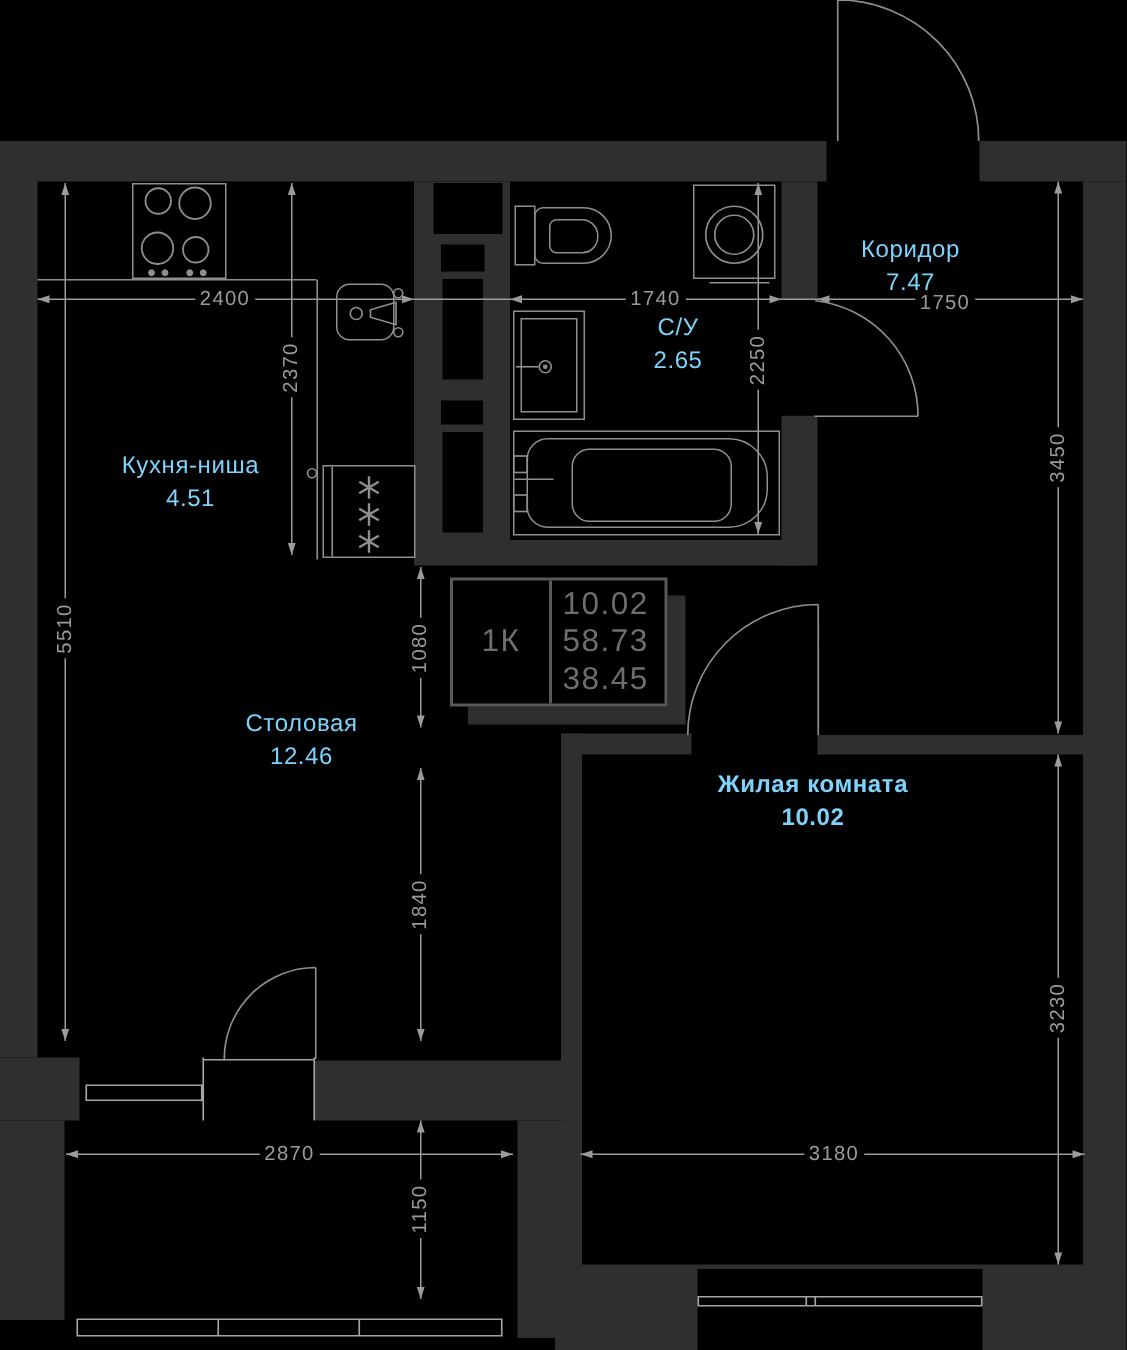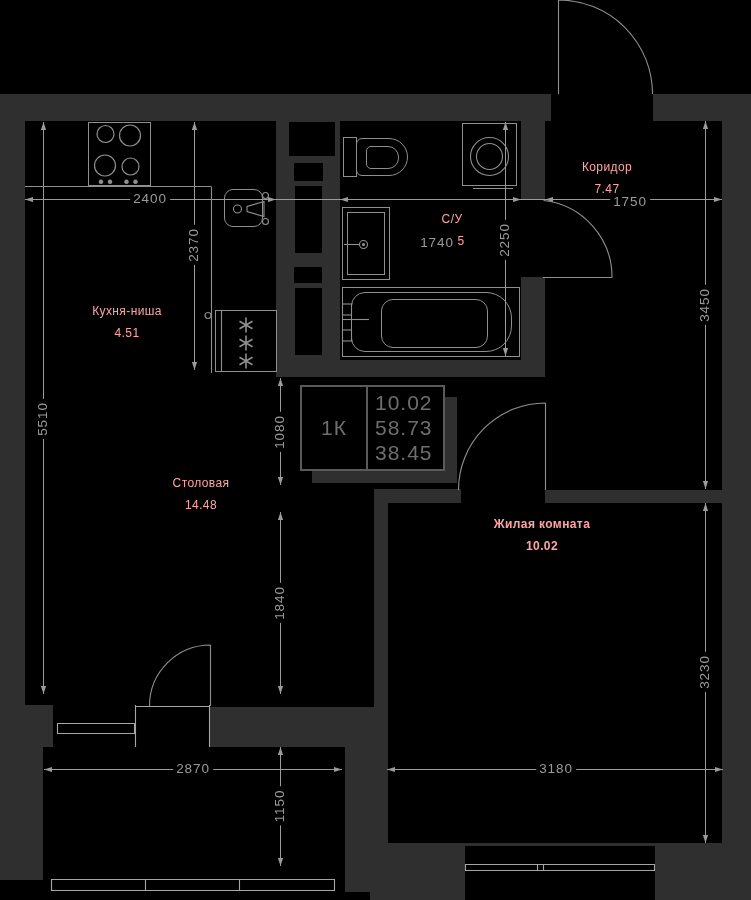--- a/index.html
+++ b/index.html
@@ -3,22 +3,22 @@
 <meta charset="utf-8">
 <style>
   html,body{margin:0;padding:0;background:#000;}
   *{box-sizing:border-box;}
   #plan{position:relative;width:751px;height:900px;background:#000;overflow:hidden;
         font-family:"Liberation Sans", sans-serif;}
   .wall{position:absolute;background:#2f2f2f;}
   .hole{position:absolute;background:#000;}
   svg.overlay{position:absolute;left:0;top:0;pointer-events:none;}
   .fx{position:absolute;border:1.2px solid #8f8f8f;background:transparent;}
-  .room{position:absolute;transform:translate(-50%,-50%);text-align:center;color:#fca5a5;
-        font-size:12px;letter-spacing:.4px;line-height:22px;white-space:nowrap;}
+  .room{position:absolute;transform:translate(-50%,-50%);text-align:center;color:#7dd3fc;
+        font-size:16px;letter-spacing:.4px;line-height:22px;white-space:nowrap;}
   .dim{position:absolute;transform:translate(-50%,-50%);background:#000;color:#9b9b9b;
        font-size:13.5px;letter-spacing:.9px;padding:0 3px;line-height:14px;white-space:nowrap;}
   .dim.v{transform:translate(-50%,-50%) rotate(-90deg);}
   #tableShadow{position:absolute;left:312px;top:397px;width:145px;height:86px;background:#2f2f2f;}
   #infoTable{position:absolute;left:300px;top:385px;width:145px;height:86px;background:#000;
              border:2px solid #5a5a5a;display:flex;color:#6e6e6e;font-size:21px;letter-spacing:1px;}
   #infoTable .cellL{width:66px;display:flex;align-items:center;justify-content:center;
                     border-right:2px solid #5a5a5a;}
   #infoTable .cellR{flex:1;display:flex;flex-direction:column;justify-content:space-around;
                     padding:3px 0 3px 7px;}
@@ -164,29 +164,29 @@
   <div class="room" style="left:607px;top:178px;">
     <div>Коридор</div>
     <div>7.47</div>
   </div>
   <div class="room" style="left:452px;top:230px;">
     <div>С/У</div>
     <div>2.65</div>
   </div>
   <div class="room" style="left:201px;top:494px;">
     <div>Столовая</div>
-    <div>14.48</div>
+    <div>12.46</div>
   </div>
   <div class="room" style="left:542px;top:535px;font-weight:bold;">
     <div>Жилая комната</div>
     <div>10.02</div>
   </div>
 
   <div class="dim" style="left:150px;top:199px;">2400</div>
-  <div class="dim" style="left:437px;top:199px;margin-top:44px;">1740</div>
+  <div class="dim" style="left:437px;top:199px;">1740</div>
   <div class="dim" style="left:630px;top:202px;">1750</div>
   <div class="dim" style="left:193px;top:769px;text-align:center;">2870</div>
   <div class="dim" style="left:556px;top:769px;">3180</div>
   <div class="dim v" style="left:43px;top:419px;">5510</div>
   <div class="dim v" style="left:194px;top:245px;">2370</div>
   <div class="dim v" style="left:505px;top:240px;">2250</div>
   <div class="dim v" style="left:705px;top:305px;">3450</div>
   <div class="dim v" style="left:280px;top:432px;">1080</div>
   <div class="dim v" style="left:280px;top:603px;">1840</div>
   <div class="dim v" style="left:705px;top:672px;">3230</div>

